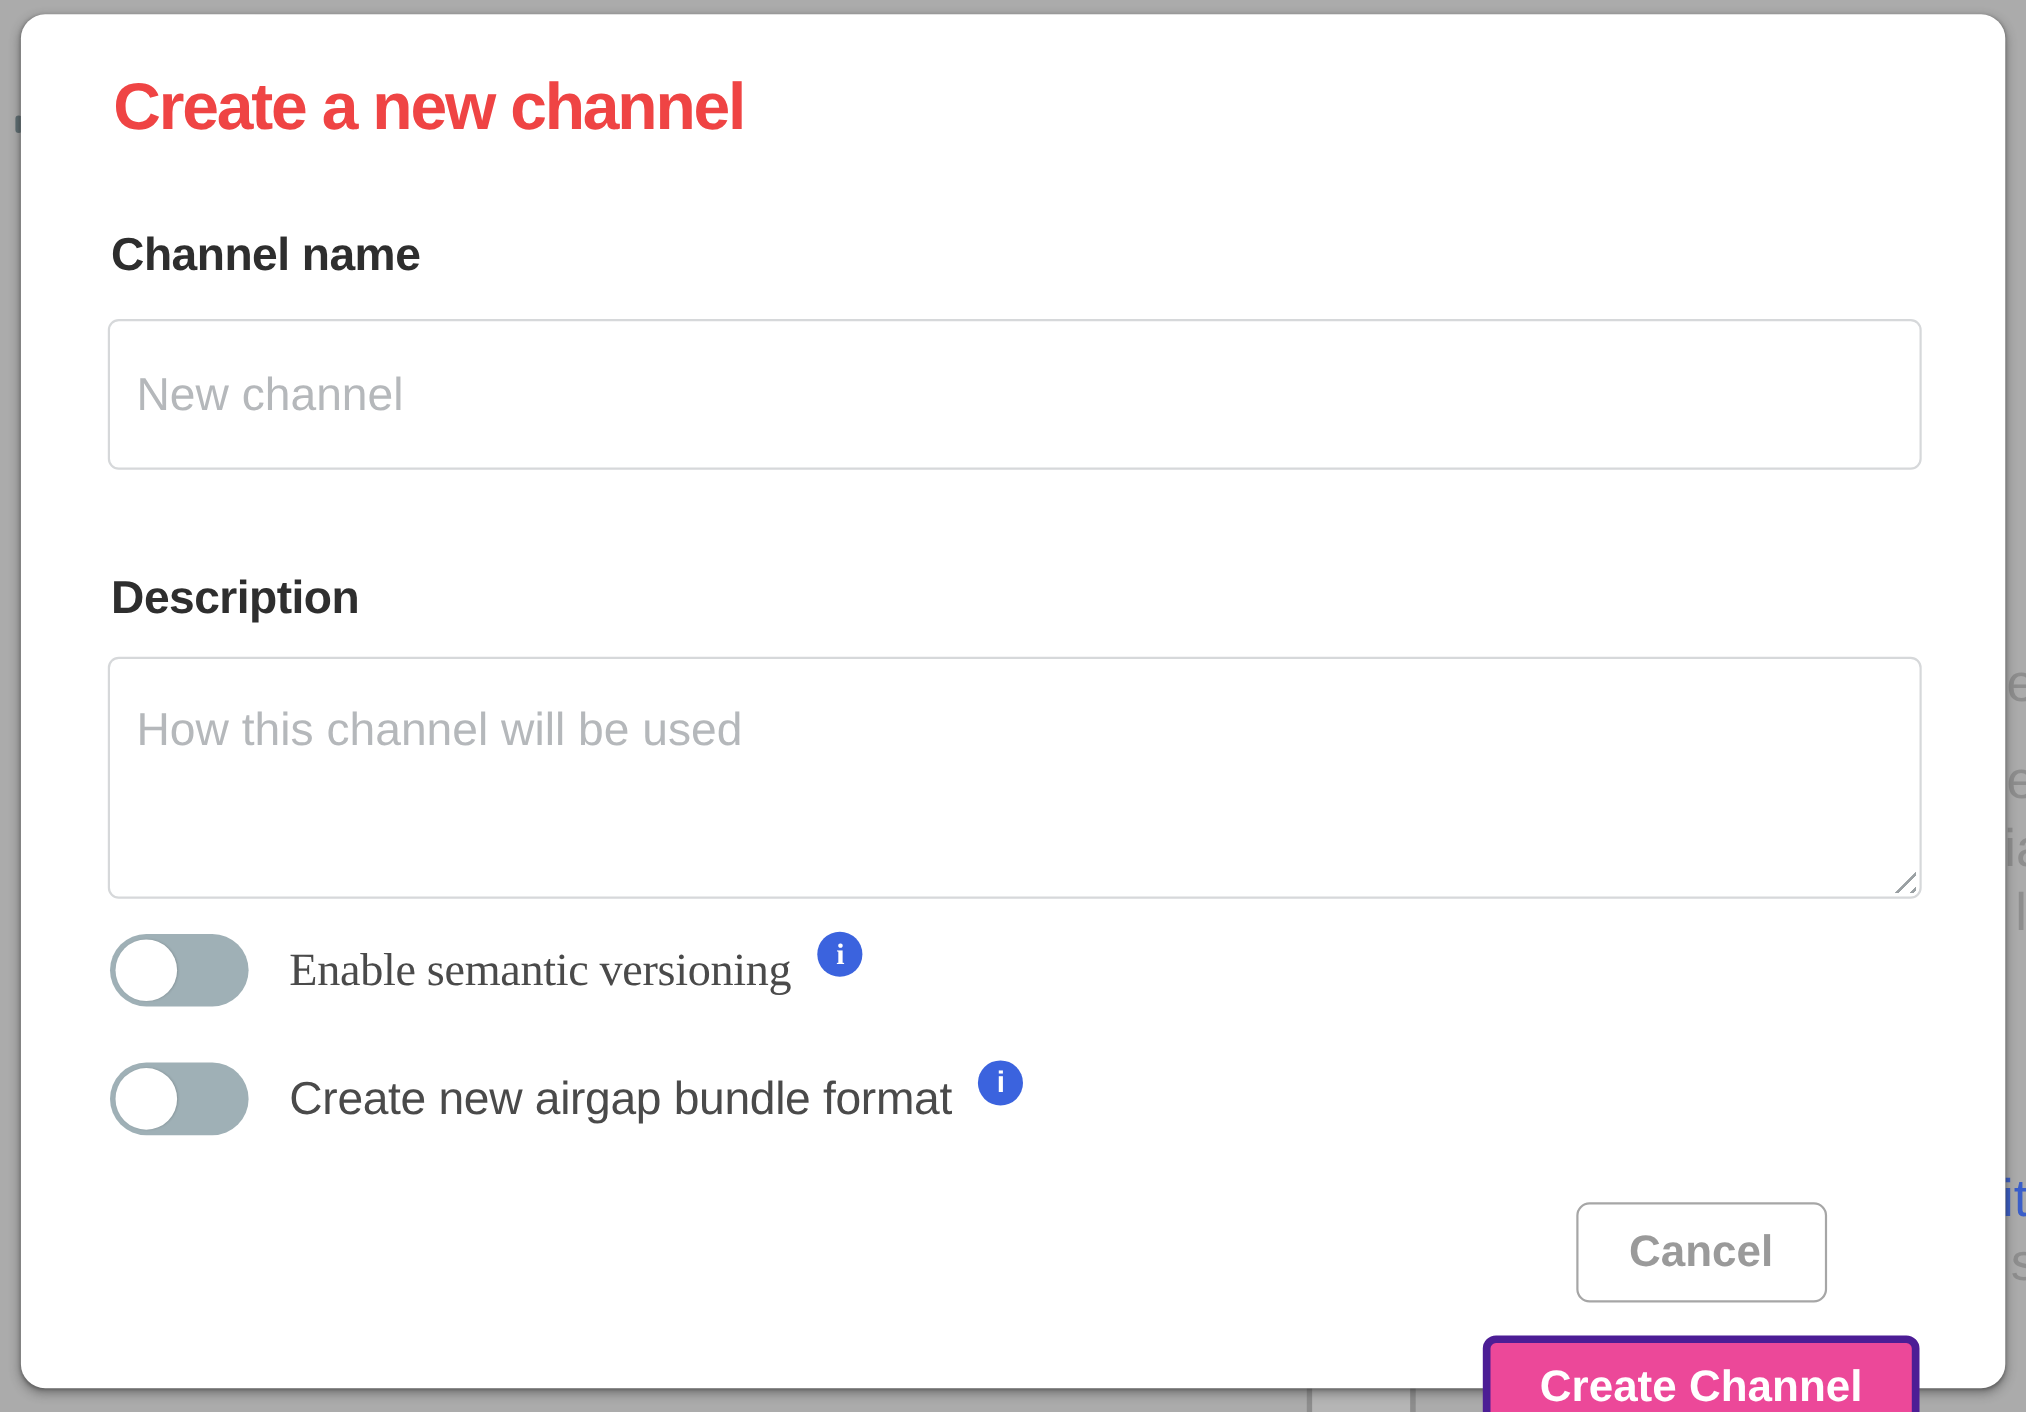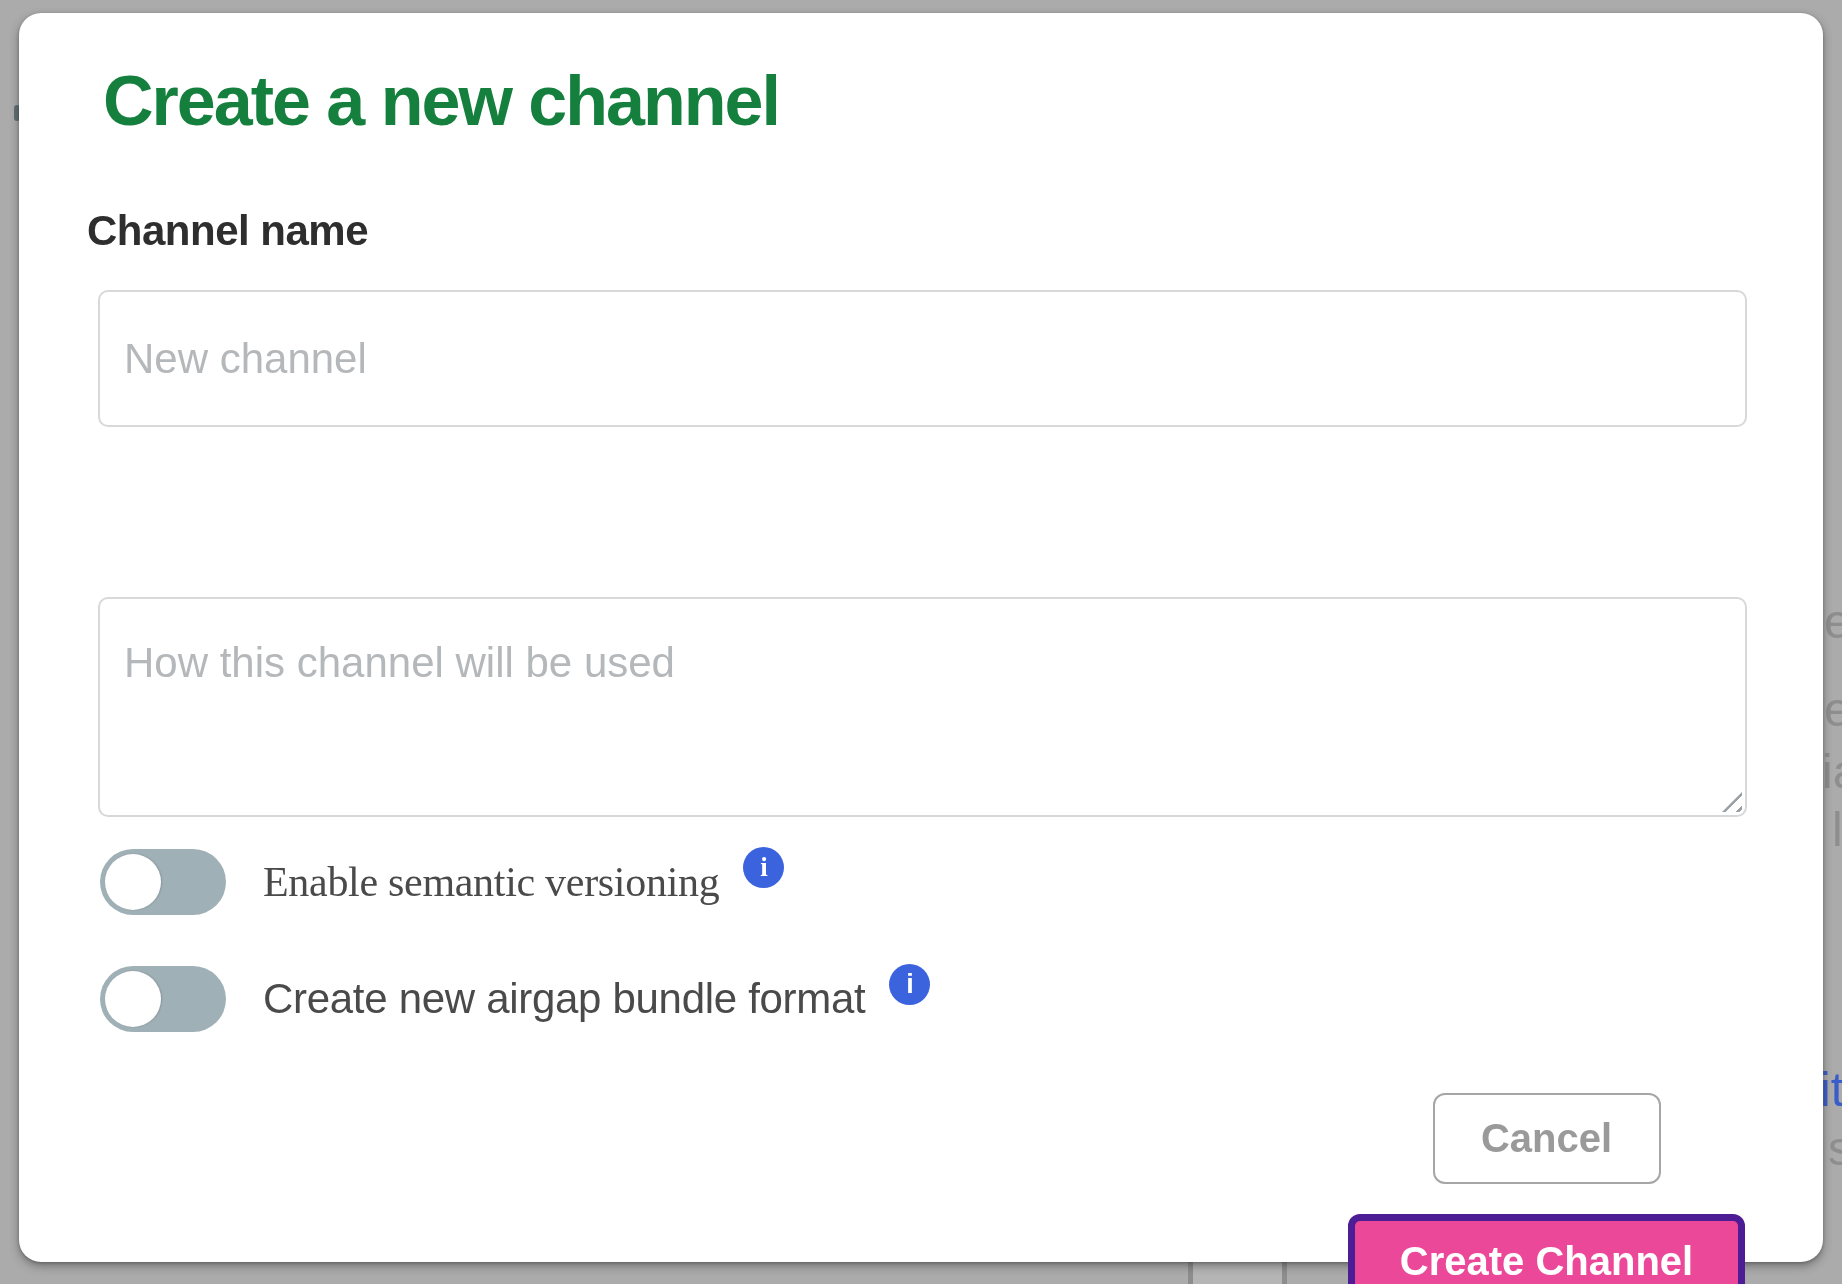--- a/index.html
+++ b/index.html
@@ -42,25 +42,25 @@
 
   
   .modal{
     position:absolute;left:19px;top:13px;width:1804px;height:1249px;
     background:#ffffff;border-radius:22px;
     box-shadow:0 4px 10px rgba(45,45,45,0.45),0 1px 3px rgba(0,0,0,0.25);
     z-index:2;
   }
   .modal h1{
     position:absolute;left:84px;top:52px;margin:0;
-    font-size:70px;font-weight:bold;letter-spacing:-2px;
-    color:#15803d;line-height:1.05;
+    font-size:60px;font-weight:bold;letter-spacing:-2px;
+    color:#ef4444;line-height:1.05;
   }
   .lbl{
-    position:absolute;left:68px;
+    position:absolute;left:82px;
     font-size:42px;font-weight:bold;color:#2e2e2e;letter-spacing:-0.5px;
   }
   .lbl-name{top:194px;}
   .lbl-desc{top:506px;}
 
   .txt{
     box-sizing:border-box;
     border:2px solid #d6d8da;border-radius:10px;
     font-family:"Liberation Sans","DejaVu Sans",sans-serif;
     font-size:42px;color:#333;
@@ -154,20 +154,21 @@
   <span class="bottom-col-line bcl-b"></span>
 </div>
 
 <div class="modal">
 
   <h1>Create a new channel</h1>
 
   <label class="lbl lbl-name">Channel name</label>
   <input class="txt input-name" type="text" placeholder="New channel" style="">
 
+  <label class="lbl lbl-desc">Description</label>
   <div class="ta-wrap">
     <textarea class="txt ta" placeholder="How this channel will be used" style=""></textarea>
     <span class="grip"></span>
   </div>
 
   <div class="toggle-row row1">
     <div class="toggle">
       <span class="knob"></span>
     </div>
     <span class="toggle-label">Enable semantic versioning</span>

